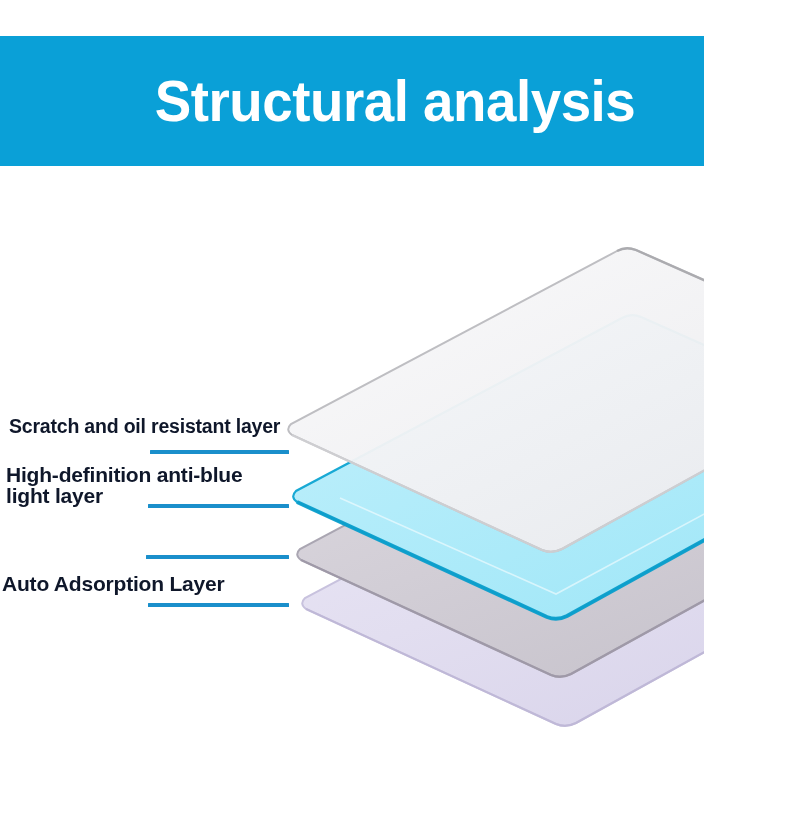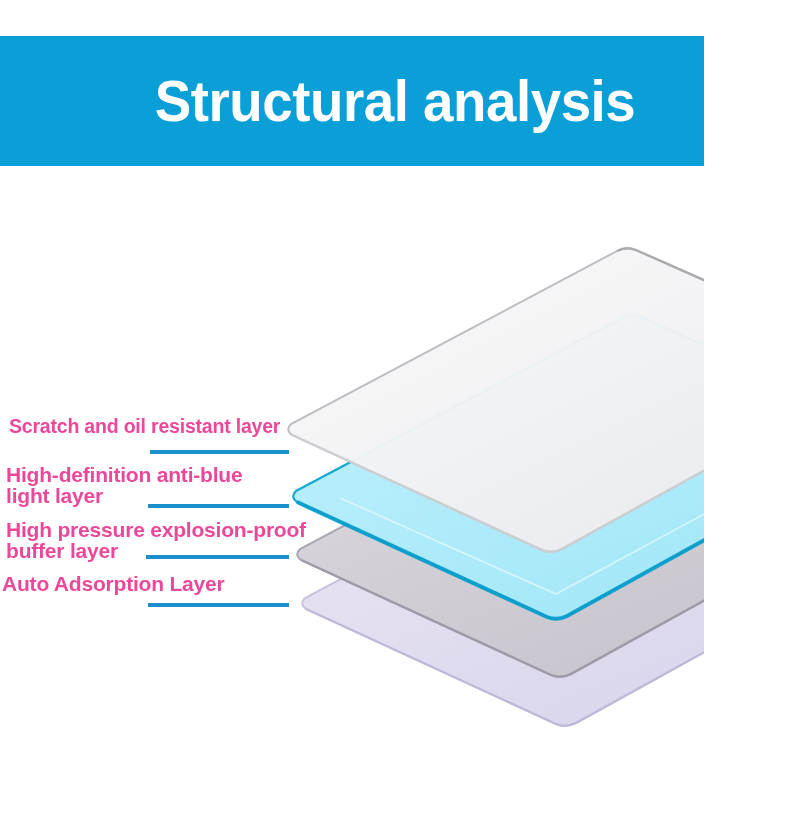--- a/index.html
+++ b/index.html
@@ -33,21 +33,21 @@
   
   .stage{
     position:absolute;left:0;top:130px;width:790px;height:703px;
   }
   .stage svg{display:block;width:790px;height:703px;}
 
   
   .labels{position:absolute;left:0;top:130px;width:330px;height:703px;}
   .label{
     position:absolute;
-    color:#ec4899;
+    color:#0f172a;
     font-weight:bold;
     font-family:"Liberation Sans", sans-serif;
     line-height:1.02;
     white-space:pre-line;
     letter-spacing:-0.2px;
   }
   .label.l1{left:9px;top:251px;font-size:19.5px;}
   .label.l2{left:6px;top:298px;font-size:21px;}
   .label.l3{left:6px;top:353px;font-size:21px;}
   .label.l4{left:2px;top:407px;font-size:21px;}
@@ -163,22 +163,20 @@
 
   <div class="labels">
 
     <div class="label l1">Scratch and oil resistant layer</div>
     <div class="leader ld1"></div>
 
     <div class="label l2">High-definition anti-blue
 light layer</div>
     <div class="leader ld2"></div>
 
-    <div class="label l3">High pressure explosion-proof
-buffer layer</div>
     <div class="leader ld3"></div>
 
     <div class="label l4">Auto Adsorption Layer</div>
     <div class="leader ld4"></div>
 
   </div>
 
 </div>
 
 </body></html>

